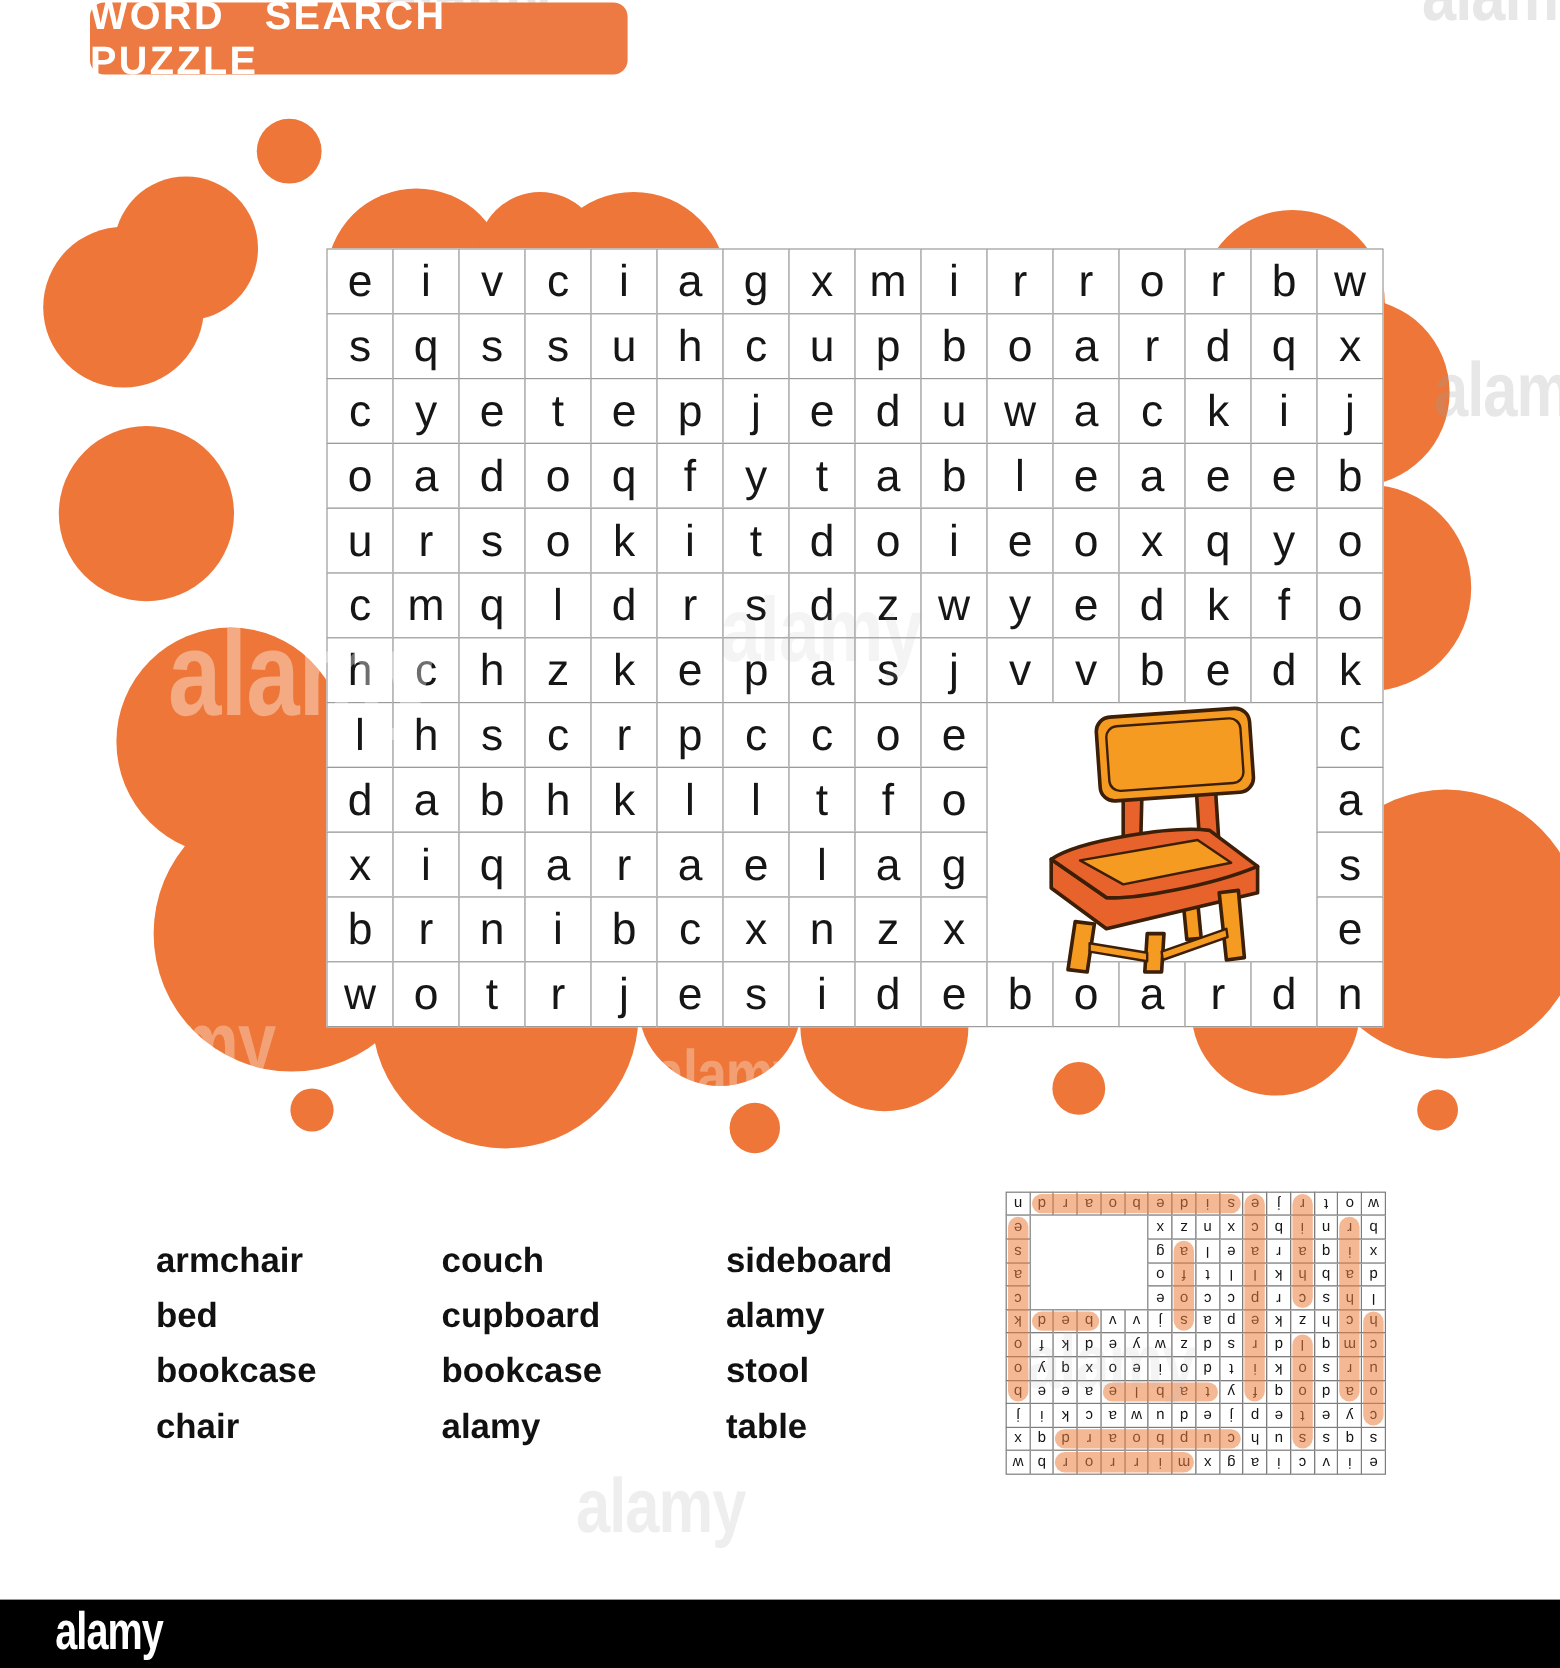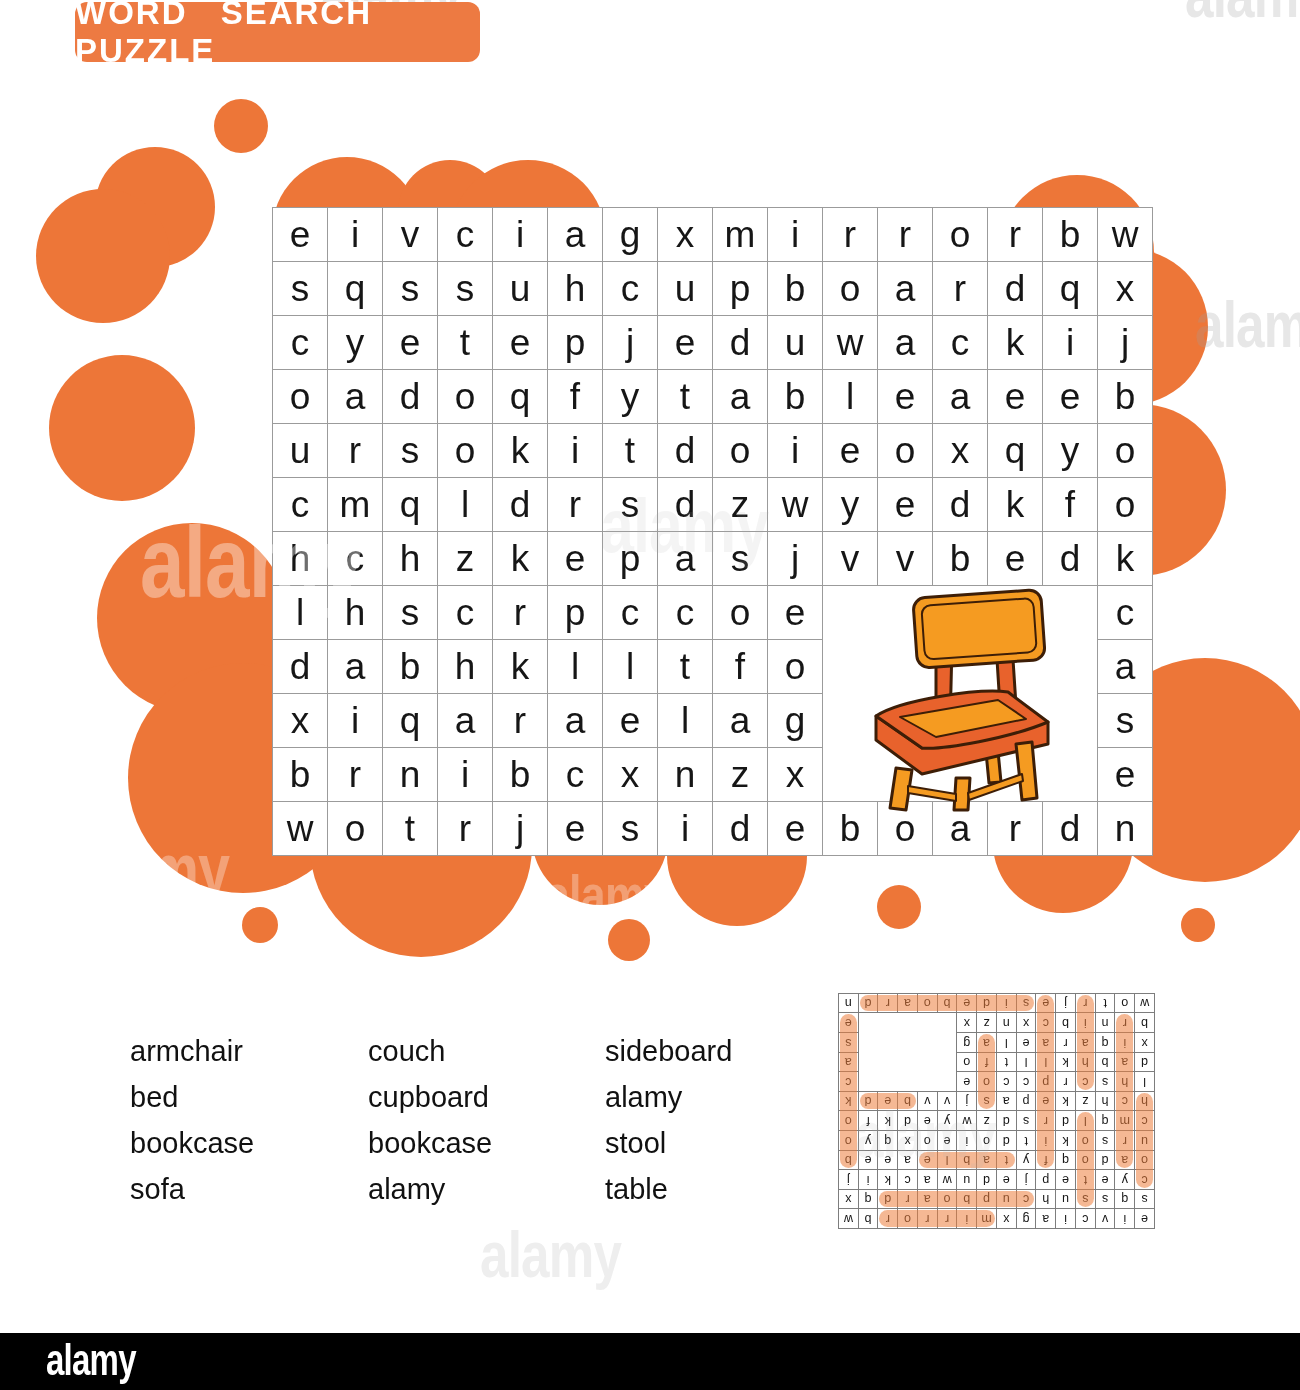--- a/index.html
+++ b/index.html
@@ -1,34 +1,34 @@
 <!DOCTYPE html>
 <html><head>
 <meta charset="utf-8">
 <style>
   html,body{margin:0;padding:0;}
   .page{position:relative;width:1300px;height:1390px;background:#ffffff;overflow:hidden;
         font-family:"Liberation Sans",sans-serif;}
   .blob{position:absolute;border-radius:50%;}
   .watermark{position:absolute;font-weight:bold;transform:scaleX(0.8);transform-origin:left top;
              letter-spacing:-1px;pointer-events:none;z-index:3;}
-  .header-pill{position:absolute;left:75px;top:2px;width:405px;height:60px;border-radius:12px;
+  .header-pill{position:absolute;left:75px;top:2px;width:448px;height:60px;border-radius:12px;
                display:flex;align-items:center;justify-content:center;z-index:5;}
   .header-pill span{color:#ffffff;font-weight:bold;font-size:33px;letter-spacing:2px;word-spacing:22px;}
   .big-title{position:absolute;left:628px;top:40px;z-index:5;}
   .grid-wrap{position:absolute;left:272px;top:207px;width:881px;height:649px;background:#ffffff;z-index:1;}
   .cell{position:absolute;border:1px solid #9b9b9b;background:#ffffff;text-align:center;
         color:#161616;box-sizing:border-box;}
   .key-wrap{position:absolute;left:838px;top:993px;width:317px;height:236px;background:#ffffff;
             transform:rotate(180deg);z-index:2;}
   .key-wrap .cell{border:1px solid #7d7d7d;}
   .hl{position:absolute;border-radius:9px;z-index:4;}
   .chair{position:absolute;left:860px;top:586px;z-index:2;}
   .word-list{position:absolute;left:0;top:1028px;width:100%;z-index:2;}
-  .wcol{position:absolute;top:0;}
+  .wcol{position:absolute;top:0;font-weight:bold;}
   .wcol div{font-size:29px;color:#111111;line-height:46px;}
   .alamy-bar{position:absolute;left:0;top:1333px;width:1300px;height:57px;background:#000000;z-index:6;}
   .alamy-logo{position:absolute;left:46px;top:2px;color:#ffffff;font-weight:bold;font-size:44px;
               transform:scaleX(0.75);transform-origin:left top;letter-spacing:-1px;}
   .bar-right{position:absolute;right:38px;top:4px;text-align:right;color:#ffffff;}
   .bar-right .iid{font-size:19px;line-height:24px;}
   .bar-right .url{font-size:24px;font-weight:bold;line-height:26px;}
 </style>
 </head>
 <body>
@@ -276,21 +276,21 @@
       <path d="M48,200 L96,208 L96,215 L48,207 Z" fill="#F59B21" stroke-width="2"></path>
       <path d="M108,207 L162,188 L163,195 L109,214 Z" fill="#F59B21" stroke-width="2"></path>
     </g>
   </svg>
 
   <div class="word-list" id="word-list">
       <div class="wcol" style="left: 130px;">
         <div>armchair</div>
         <div>bed</div>
         <div>bookcase</div>
-        <div>sofa</div>
+        <div>chair</div>
       </div>
       <div class="wcol" style="left: 368px;">
         <div>couch</div>
         <div>cupboard</div>
         <div>bookcase</div>
         <div>alamy</div>
       </div>
       <div class="wcol" style="left: 605px;">
         <div>sideboard</div>
         <div>alamy</div>

